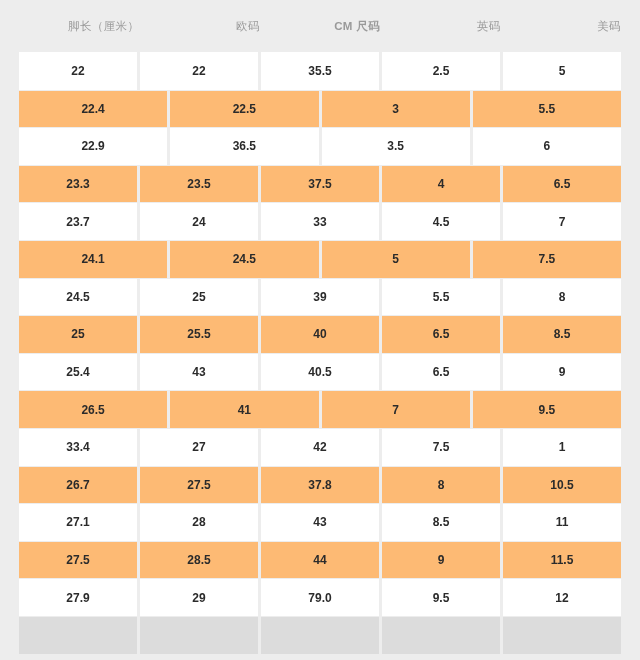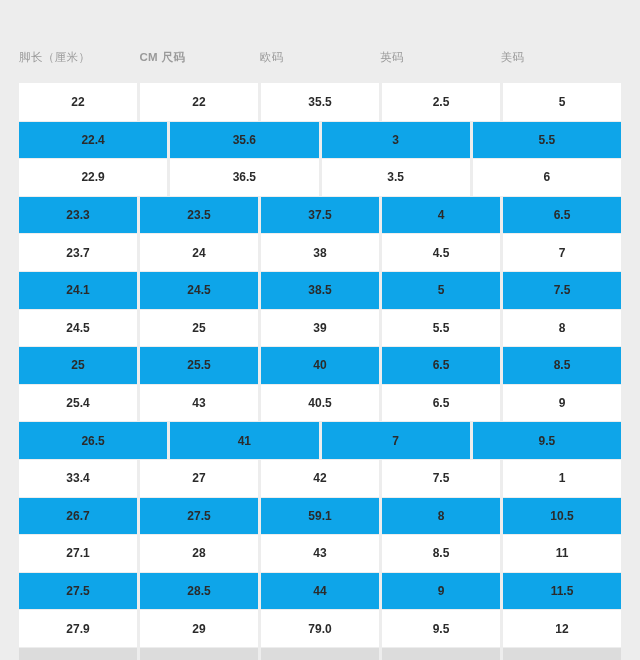--- a/index.html
+++ b/index.html
@@ -25,27 +25,26 @@
   
   .chart-header {
     display: flex;
     width: 602px;
     margin: 0 auto;
     padding-top: 18px;
     box-sizing: border-box;
   }
   .chart-header .hcell {
     flex: 1 1 0;
-    text-align: left;
+    text-align: right;
     font-size: 11.5px;
     color: #9a9a9a;
     letter-spacing: 0.4px;
     line-height: 16px;
     white-space: nowrap;
-    margin-top: 31px;
   }
   .chart-header .hcell.bold-latin {
     font-weight: bold;
   }
 
   
   .chart-body {
     width: 602px;
     margin: 0 auto;
     margin-top: 18px;
@@ -69,21 +68,21 @@
     font-size: 12px;
     font-weight: bold;
     color: #2b2b2b;
     box-sizing: border-box;
     margin-right: 3px;
     background: #ffffff;
   }
   .tcell:last-child { margin-right: 0; }
 
   .trow.even .tcell {
-    background: #0ea5e9;
+    background: #fdba74;
   }
 
   
   .trow + .trow .tcell {
     border-top: 1px solid #ededed;
   }
 
   
   .chart-tail {
     width: 602px;
@@ -96,64 +95,63 @@
     border-top: 1px solid #ededed;
   }
 </style>
 </head>
 <body>
 
 <div id="size-chart">
 
   <div class="chart-header">
       <div class="hcell">脚长（厘米）</div>
+      <div class="hcell">欧码</div>
       <div class="hcell bold-latin">CM 尺码</div>
-      <div class="hcell">欧码</div>
       <div class="hcell">英码</div>
       <div class="hcell">美码</div>
     </div>
 
   <div class="chart-body">
       <div class="trow odd">
         <div class="tcell">22</div>
         <div class="tcell">22</div>
         <div class="tcell">35.5</div>
         <div class="tcell">2.5</div>
         <div class="tcell">5</div>
       </div>
       <div class="trow even">
         <div class="tcell">22.4</div>
-        <div class="tcell">35.6</div>
+        <div class="tcell">22.5</div>
         <div class="tcell">3</div>
         <div class="tcell">5.5</div>
       </div>
       <div class="trow odd">
         <div class="tcell">22.9</div>
         <div class="tcell">36.5</div>
         <div class="tcell">3.5</div>
         <div class="tcell">6</div>
       </div>
       <div class="trow even">
         <div class="tcell">23.3</div>
         <div class="tcell">23.5</div>
         <div class="tcell">37.5</div>
         <div class="tcell">4</div>
         <div class="tcell">6.5</div>
       </div>
       <div class="trow odd">
         <div class="tcell">23.7</div>
         <div class="tcell">24</div>
-        <div class="tcell">38</div>
+        <div class="tcell">33</div>
         <div class="tcell">4.5</div>
         <div class="tcell">7</div>
       </div>
       <div class="trow even">
         <div class="tcell">24.1</div>
         <div class="tcell">24.5</div>
-        <div class="tcell">38.5</div>
         <div class="tcell">5</div>
         <div class="tcell">7.5</div>
       </div>
       <div class="trow odd">
         <div class="tcell">24.5</div>
         <div class="tcell">25</div>
         <div class="tcell">39</div>
         <div class="tcell">5.5</div>
         <div class="tcell">8</div>
       </div>
@@ -180,21 +178,21 @@
       <div class="trow odd">
         <div class="tcell">33.4</div>
         <div class="tcell">27</div>
         <div class="tcell">42</div>
         <div class="tcell">7.5</div>
         <div class="tcell">1</div>
       </div>
       <div class="trow even">
         <div class="tcell">26.7</div>
         <div class="tcell">27.5</div>
-        <div class="tcell">59.1</div>
+        <div class="tcell">37.8</div>
         <div class="tcell">8</div>
         <div class="tcell">10.5</div>
       </div>
       <div class="trow odd">
         <div class="tcell">27.1</div>
         <div class="tcell">28</div>
         <div class="tcell">43</div>
         <div class="tcell">8.5</div>
         <div class="tcell">11</div>
       </div>

